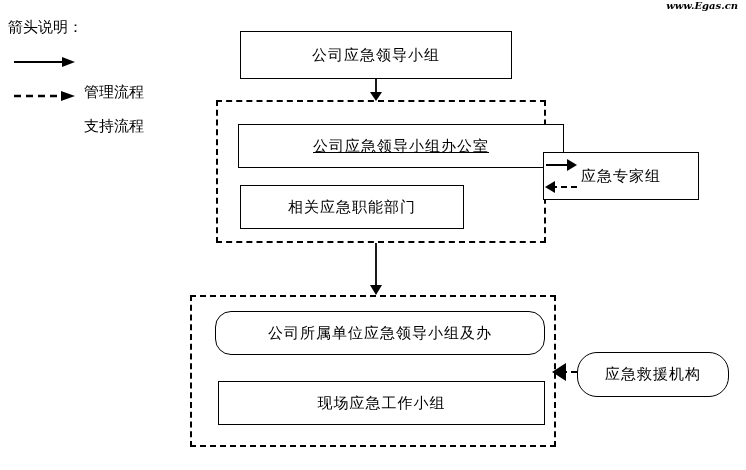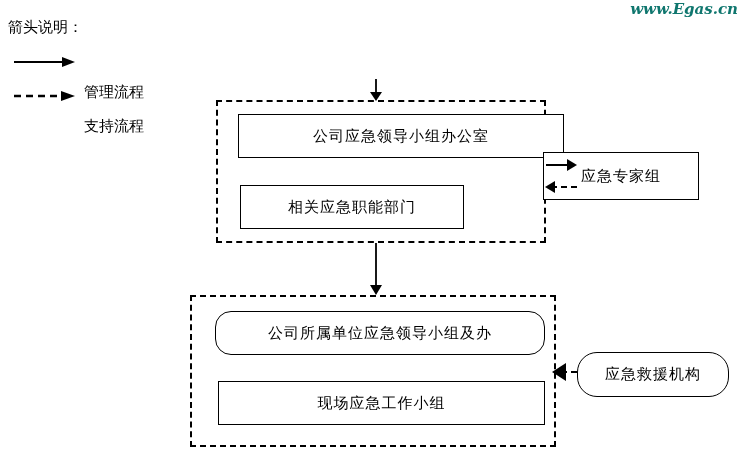--- a/index.html
+++ b/index.html
@@ -21,25 +21,25 @@
     top: 0;
     width: 746px;
     height: 470px;
   }
   .abs { position: absolute; }
 
   
   .watermark {
     right: 8px;
     top: 0px;
-    color: #0f766e;
+    color: #000000;
     font-family: "DejaVu Serif", serif;
     font-style: italic;
     font-weight: bold;
-    font-size: 15px;
+    font-size: 10px;
     letter-spacing: 0px;
     white-space: nowrap;
   }
 
   
   .legend-title {
     left: 8px;
     top: 18px;
     font-size: 15px;
     white-space: nowrap;
@@ -90,21 +90,21 @@
     width: 330px;
     height: 143px;
   }
   .group-2 {
     left: 190px;
     top: 295px;
     width: 366px;
     height: 152px;
   }
 
-  .box-g1-a { left: 238px; top: 114px; width: 326px; height: 44px; }
+  .box-g1-a { left: 238px; top: 124px; width: 326px; height: 44px; text-decoration: underline; }
   .box-g1-b { left: 240px; top: 185px; width: 224px; height: 44px; }
 
   .box-g2-a { left: 215px; top: 311px; width: 330px; height: 44px; border-radius: 16px; }
   .box-g2-b { left: 218px; top: 381px; width: 327px; height: 44px; }
 
   
   .box-expert { left: 543px; top: 152px; width: 156px; height: 48px; }
   .box-rescue { left: 577px; top: 352px; width: 152px; height: 45px; border-radius: 20px; }
 
   svg.overlay {
@@ -134,20 +134,21 @@
   <div class="abs legend-row-label legend-label-1">管理流程</div>
 
   <div class="abs legend-arrow legend-arrow-2">
     <svg width="62" height="12" viewBox="0 0 62 12">
       <line x1="0" y1="6" x2="47" y2="6" stroke="#000" stroke-width="2.4" stroke-dasharray="7,5"></line>
       <polygon points="47,1 61,6 47,11" fill="#000"></polygon>
     </svg>
   </div>
   <div class="abs legend-row-label legend-label-2">支持流程</div>
 
+  <div class="abs box box-top">公司应急领导小组</div>
 
   <div class="abs group group-1"></div>
   <div class="abs box box-g1-a">公司应急领导小组办公室</div>
   <div class="abs box box-g1-b">相关应急职能部门</div>
 
   <div class="abs group group-2"></div>
   <div class="abs box box-g2-a">公司所属单位应急领导小组及办</div>
   <div class="abs box box-g2-b">现场应急工作小组</div>
 
   <div class="abs box box-expert">应急专家组</div>

